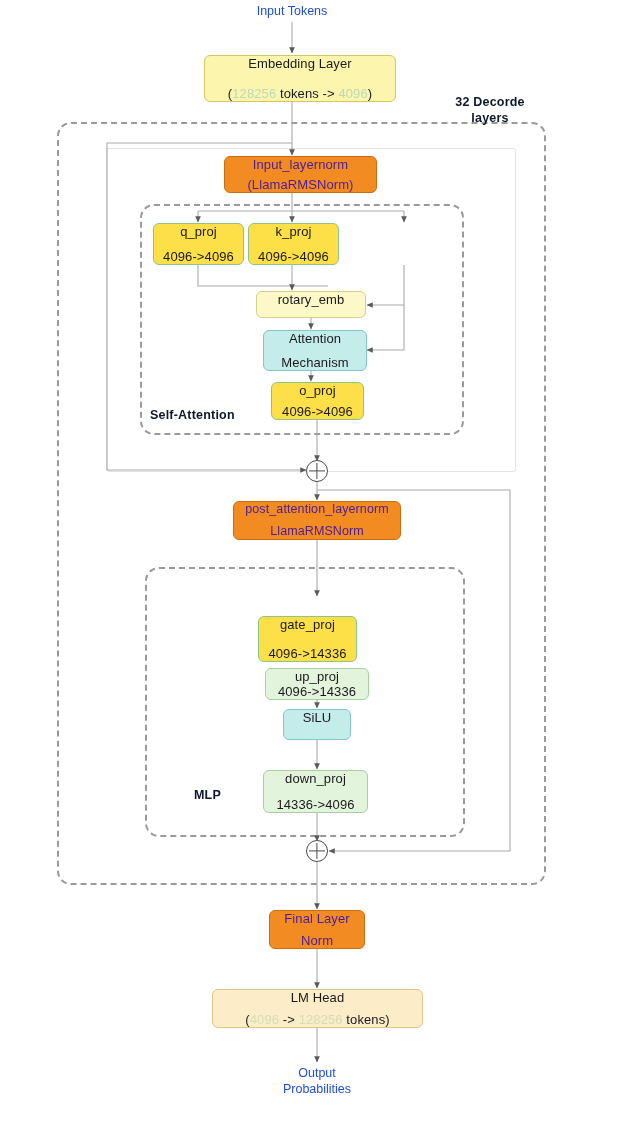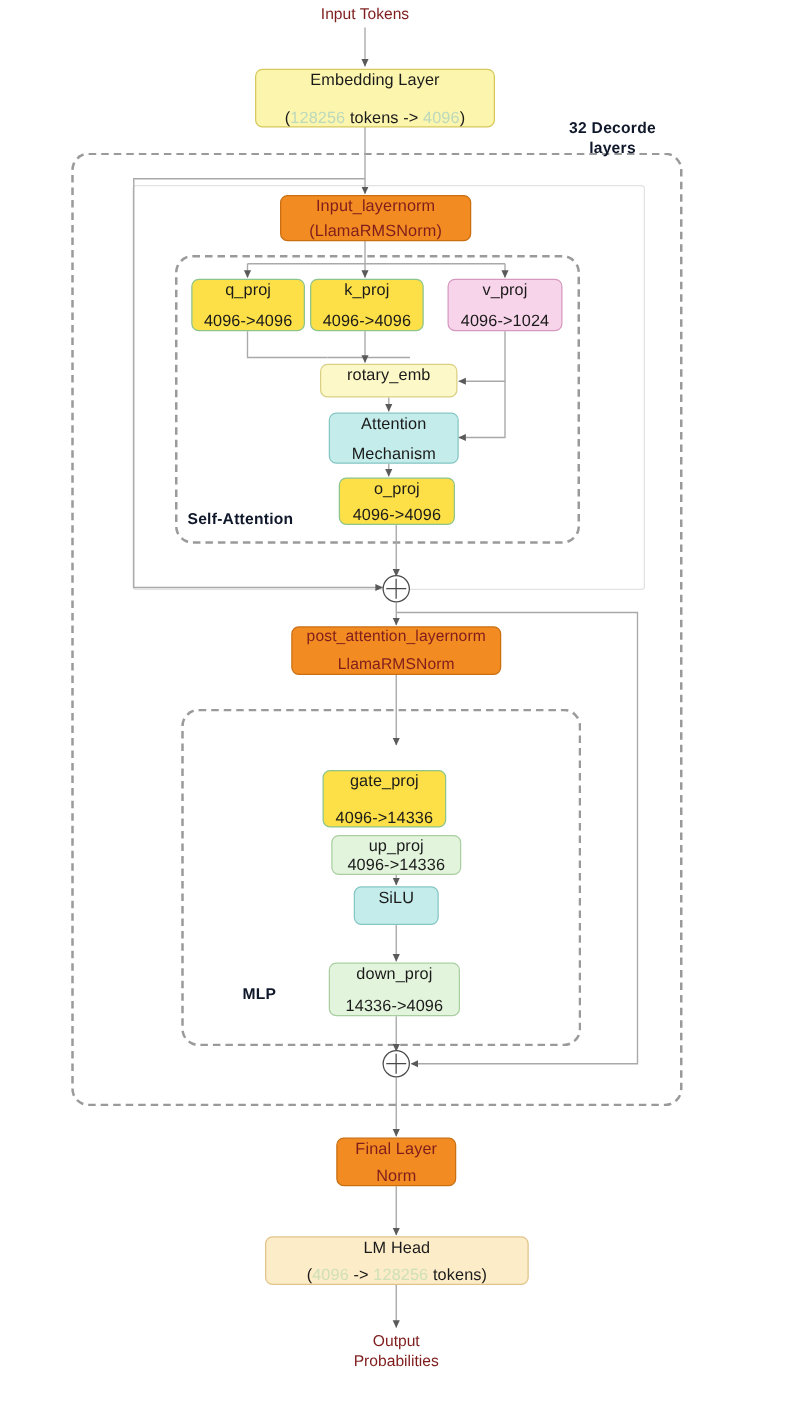--- a/index.html
+++ b/index.html
@@ -37,21 +37,21 @@
     text-align: center;
     line-height: 1.18;
     color: #1a1a1a;
     font-size: 13px;
     letter-spacing: .1px;
   }
   .node .l1 { display: block; }
   .node .l2 { display: block; }
 
   .n-yellow   { background: #fcf5ae; border-color: #d6c85d; }
-  .n-orange   { background: #f28b22; border-color: #c96f11; color:#7f1d1d; }
+  .n-orange   { background: #f28b22; border-color: #c96f11; color:#4c1d95; }
   .n-green    { background: #fde047; border-color: #8cc48c; }
   .n-green-lt { background: #e3f4dd; border-color: #a9cfa0; }
   .n-pink     { background: #f8d4ea; border-color: #d598bf; }
   .n-cyan     { background: #c4ecea; border-color: #84c6c4; }
   .n-rotary   { background: #fcf8c8; border-color: #d9d083; }
   .n-peach    { background: #fdecc8; border-color: #e0c489; }
 
   .dim { color: #bcd9bc; }
   .dim-pale { color: #cfe0b6; }
 
@@ -73,21 +73,21 @@
     position: absolute;
     font-size: 12.5px;
     font-weight: bold;
     color: #0f172a;
     letter-spacing: .2px;
     white-space: nowrap;
   }
   .plaintext {
     position: absolute;
     font-size: 12.5px;
-    color: #7f1d1d;
+    color: #1d4ed8;
     text-align: center;
     line-height: 1.25;
     white-space: nowrap;
   }
   .adder {
     position: absolute;
     width: 22px;
     height: 22px;
     border-radius: 50%;
     border: 1.3px solid #4a4a4a;
@@ -195,24 +195,20 @@
   <div class="node n-green" style="left:153px; top:223px; width:91px; height:42px;">
     <span class="l1">q_proj</span>
     <span class="l2">4096-&gt;4096</span>
   </div>
 
   <div class="node n-green" style="left:248px; top:223px; width:91px; height:42px;">
     <span class="l1">k_proj</span>
     <span class="l2">4096-&gt;4096</span>
   </div>
 
-  <div class="node n-pink" style="left:358px; top:223px; width:92px; height:42px;">
-    <span class="l1">v_proj</span>
-    <span class="l2">4096-&gt;1024</span>
-  </div>
 
   <div class="node n-rotary" style="left:256px; top:291px; width:110px; height:27px;">
     <span class="l1">rotary_emb</span>
   </div>
 
   <div class="node n-cyan" style="left:263px; top:330px; width:104px; height:41px;">
     <span class="l1">Attention</span>
     <span class="l2">Mechanism</span>
   </div>
 

